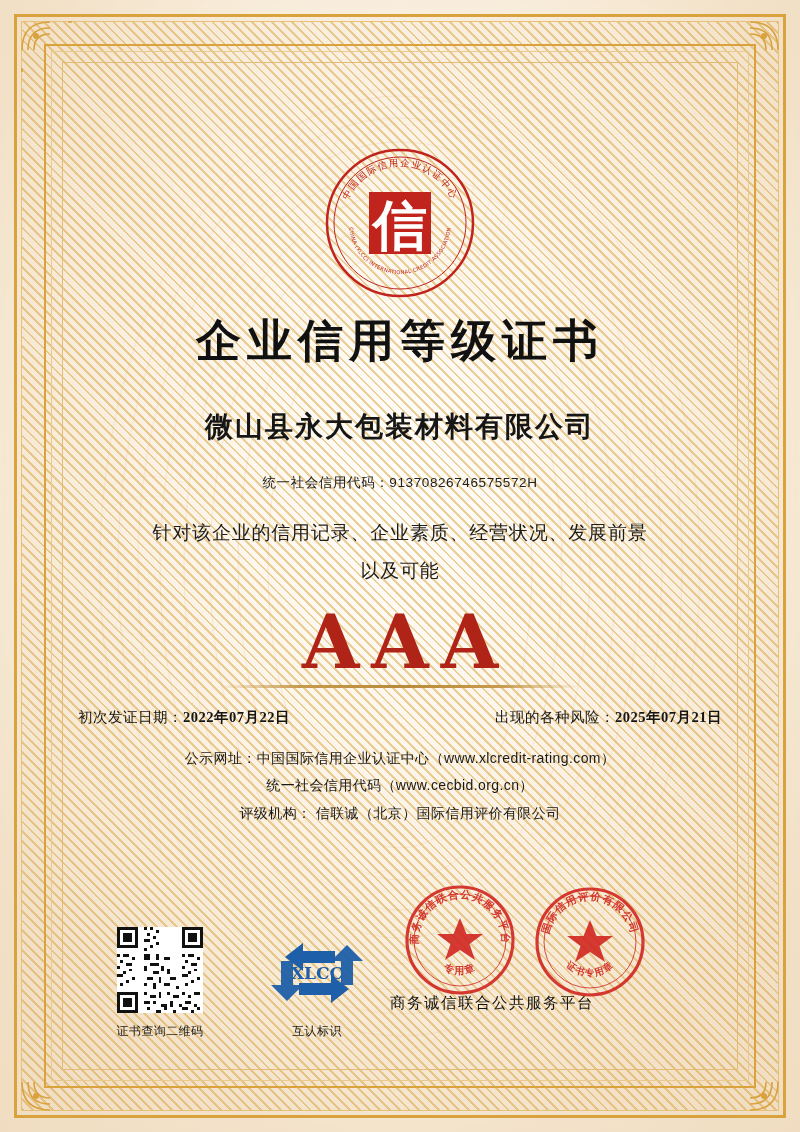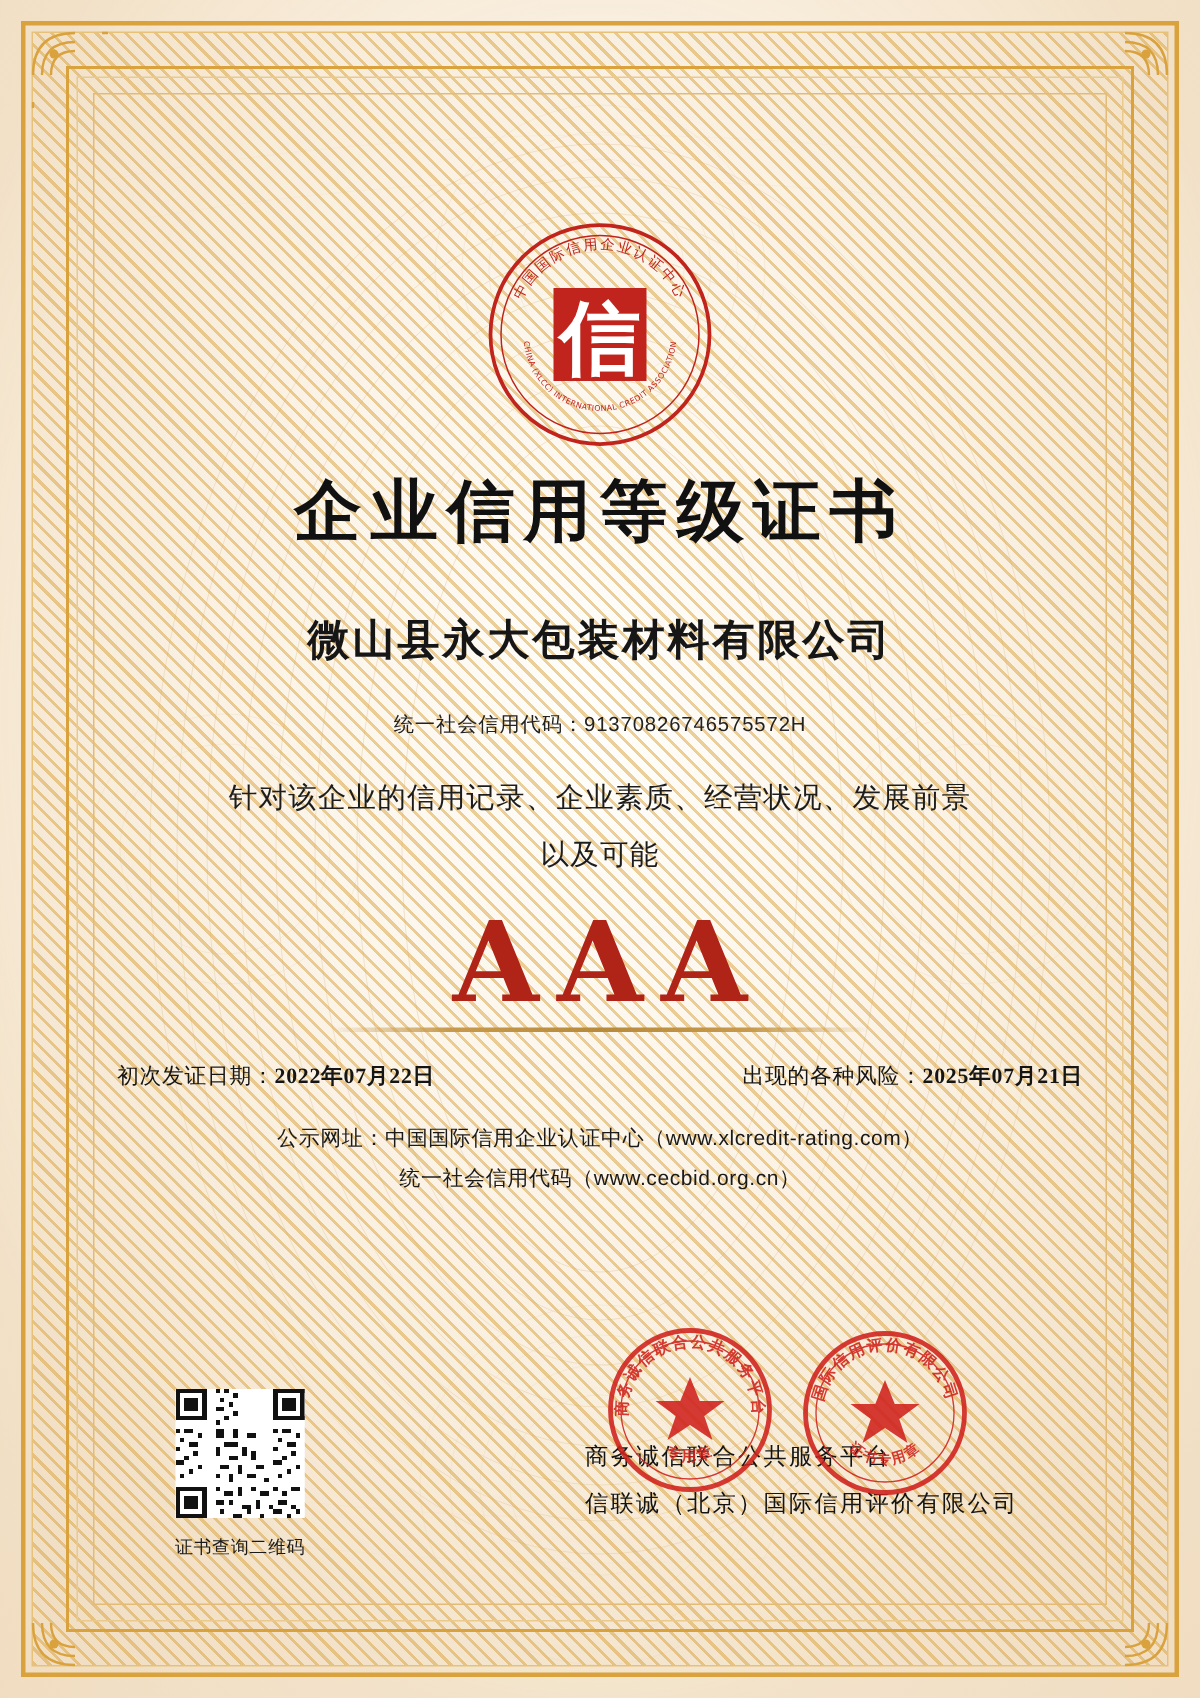--- a/index.html
+++ b/index.html
@@ -378,20 +378,21 @@
         <span>初次发证日期：</span><span class="val">2022年07月22日</span>
       </div>
       <div>
         <span>出现的各种风险：</span><span class="val">2025年07月21日</span>
       </div>
     </div>
 
     <div class="info-lines">
       <div>公示网址：中国国际信用企业认证中心（www.xlcredit-rating.com）</div>
       <div>统一社会信用代码（www.cecbid.org.cn）</div>
+      <div>评级机构： 信联诚（北京）国际信用评价有限公司</div>
     </div>
 
     <div class="footer">
 
       <div class="qr-block">
         <svg class="qr-code" viewBox="0 0 29 29" shape-rendering="crispEdges">
           <rect width="29" height="29" fill="#ffffff"></rect>
           <g fill="#111111">
             <rect x="0" y="0" width="7" height="1"></rect>
               <rect x="0" y="6" width="7" height="1"></rect>
@@ -476,24 +477,35 @@
             <rect x="16" y="27" width="1" height="1"></rect>
               <rect x="19" y="28" width="1" height="1"></rect>
               <rect x="22" y="27" width="2" height="1"></rect>
             <rect x="25" y="28" width="1" height="1"></rect>
               <rect x="27" y="27" width="1" height="1"></rect>
           </g>
         </svg>
         <div class="qr-caption">证书查询二维码</div>
       </div>
 
+      <div class="xlcc-block">
+        <svg width="104" height="84" viewBox="0 0 104 84">
+          <g fill="#1d5fa8">
+            <path d="M20 26 L38 12 L38 20 L70 20 L70 32 L38 32 L38 40 Z"></path>
+            <path d="M84 58 L66 72 L66 64 L34 64 L34 52 L66 52 L66 44 Z"></path>
+            <path d="M16 30 L16 54 L6 54 L22 70 L38 54 L28 54 L28 30 Z" opacity="0.95"></path>
+            <path d="M88 54 L88 30 L98 30 L82 14 L66 30 L76 30 L76 54 Z" opacity="0.95"></path>
+          </g>
+          <text x="52" y="48" text-anchor="middle" font-family="'DejaVu Serif', serif" font-size="17" font-weight="bold" fill="#1d5fa8">XLCC</text>
+        </svg>
+        <div class="xlcc-caption">互认标识</div>
+      </div>
 
       <div class="signature-block">
         <div>商务诚信联合公共服务平台</div>
-        <div>信联诚（北京）国际信用评价有限公司</div>
       </div>
 
       <svg class="seals" viewBox="0 0 280 120">
         <g opacity="0.88">
           <circle cx="60" cy="58" r="53" fill="none" stroke="#d0211c" stroke-width="3.2"></circle>
           <circle cx="60" cy="58" r="46" fill="none" stroke="#d0211c" stroke-width="0.9"></circle>
           <path id="sealLeftTop" d="M 18 58 A 42 42 0 0 1 102 58" fill="none"></path>
           <text font-family="'DejaVu Sans', sans-serif" font-size="10.5" font-weight="bold" fill="#d0211c" letter-spacing="1.2">
             <textPath href="#sealLeftTop" startOffset="50%" text-anchor="middle">商务诚信联合公共服务平台</textPath>
           </text>

